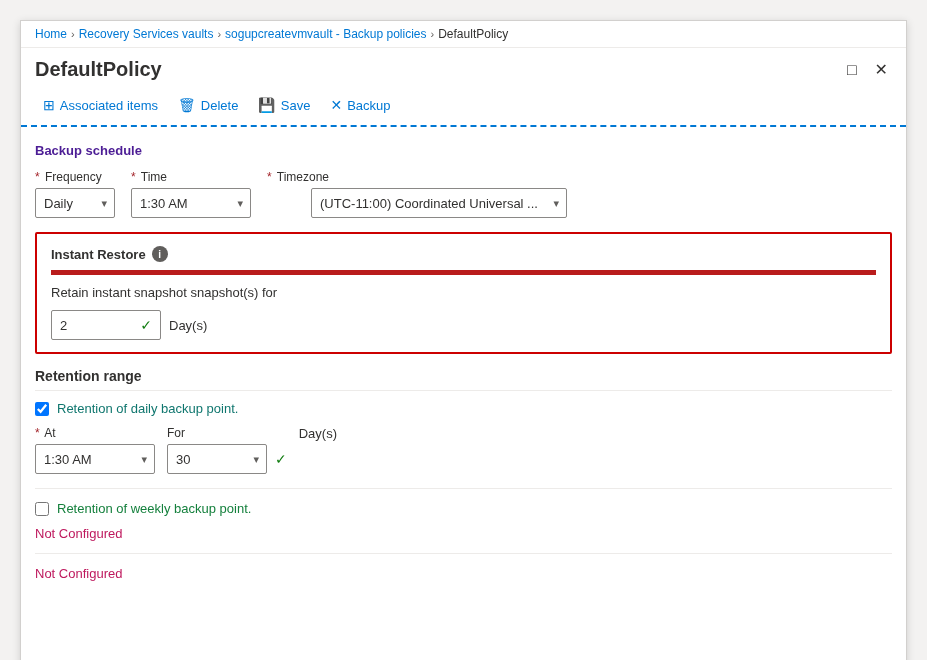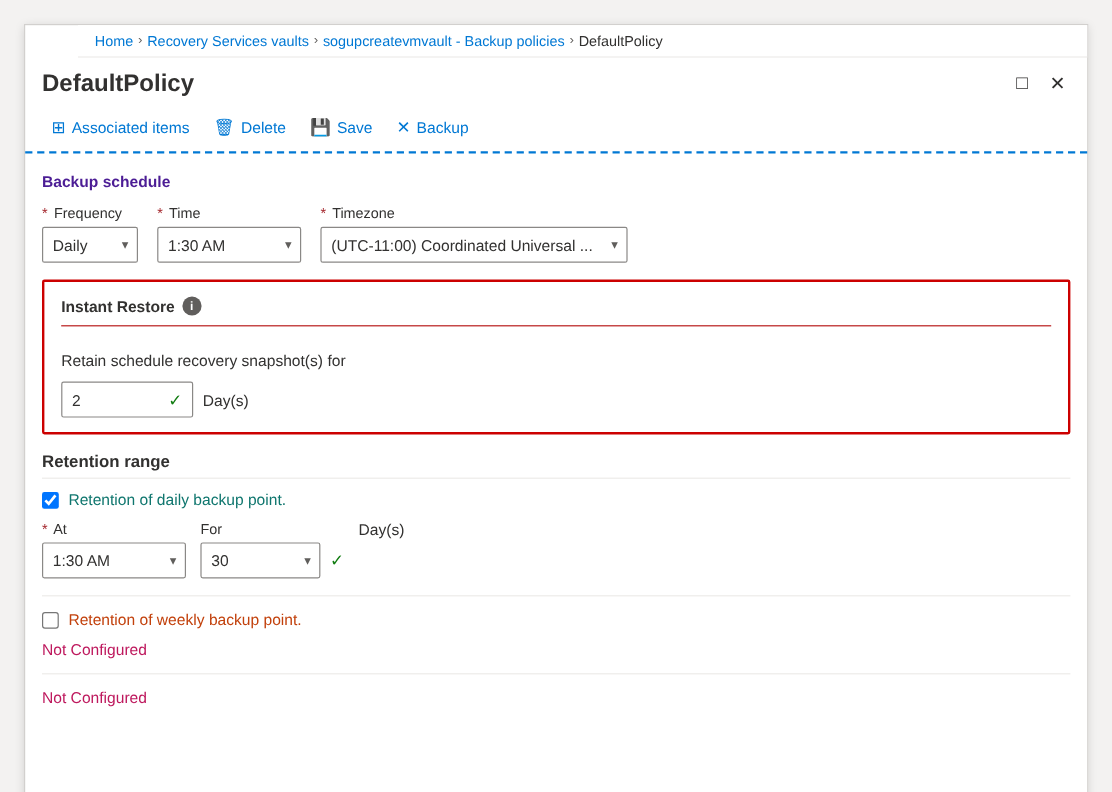--- a/index.html
+++ b/index.html
@@ -25,21 +25,20 @@
     
     .breadcrumb {
       display: flex;
       align-items: center;
       padding: 6px 14px;
       font-size: 12px;
       color: #0078d4;
       background: #fff;
       border-bottom: 1px solid #edebe9;
       gap: 4px;
-      margin-left: 44px;
     }
     .breadcrumb span.sep {
       color: #605e5c;
       font-size: 11px;
     }
     .breadcrumb span.current {
       color: #323130;
     }
     .breadcrumb a {
       color: #0078d4;
@@ -159,41 +158,41 @@
     .select-wrapper::after {
       content: '▾';
       position: absolute;
       right: 8px;
       top: 50%;
       transform: translateY(-50%);
       pointer-events: none;
       color: #605e5c;
       font-size: 11px;
     }
-    .select-wrapper.wide select { min-width: 250px; }
+    .select-wrapper.wide select { min-width: 250px; margin-left: 44px; }
     .select-wrapper.medium select { min-width: 120px; }
     .select-wrapper.small select { min-width: 80px; }
 
     
     .instant-restore-box {
       border: 2px solid #cc0000;
       padding: 12px 14px;
       margin-bottom: 14px;
       border-radius: 2px;
     }
     .instant-restore-header {
       display: flex;
       align-items: center;
       gap: 6px;
       font-size: 13px;
       font-weight: 600;
       color: #323130;
-      margin-bottom: 21px;
+      margin-bottom: 10px;
       padding-bottom: 8px;
-      border-bottom: 1px solid #b91c1c;
+      border-bottom: 5px solid #b91c1c;
     }
     .info-icon {
       width: 16px;
       height: 16px;
       border-radius: 50%;
       background: #605e5c;
       color: white;
       display: inline-flex;
       align-items: center;
       justify-content: center;
@@ -253,21 +252,21 @@
     }
     .checkbox-input {
       width: 14px;
       height: 14px;
       cursor: pointer;
     }
     .checkbox-label {
       font-size: 13px;
       color: #a19f9d;
     }
-    .checkbox-label.dark { color: #c2410c; }
+    .checkbox-label.dark { color: #15803d; }
 
     .at-for-row {
       display: flex;
       align-items: flex-start;
       gap: 12px;
       margin-bottom: 14px;
     }
 
     .divider {
       border: none;
@@ -360,21 +359,21 @@
           </select>
         </div>
       </div>
     </div>
 
     <div class="instant-restore-box">
       <div class="instant-restore-header">
         <span>Instant Restore</span>
         <span class="info-icon">i</span>
       </div>
-      <div class="retain-label">Retain schedule recovery snapshot(s) for</div>
+      <div class="retain-label">Retain instant snapshot snapshot(s) for</div>
       <div class="input-with-check">
         <div class="text-input-field">
           <span>2</span>
           <span class="check-green">✓</span>
         </div>
         <span class="days-label">Day(s)</span>
       </div>
     </div>
 
     <div class="retention-section">

